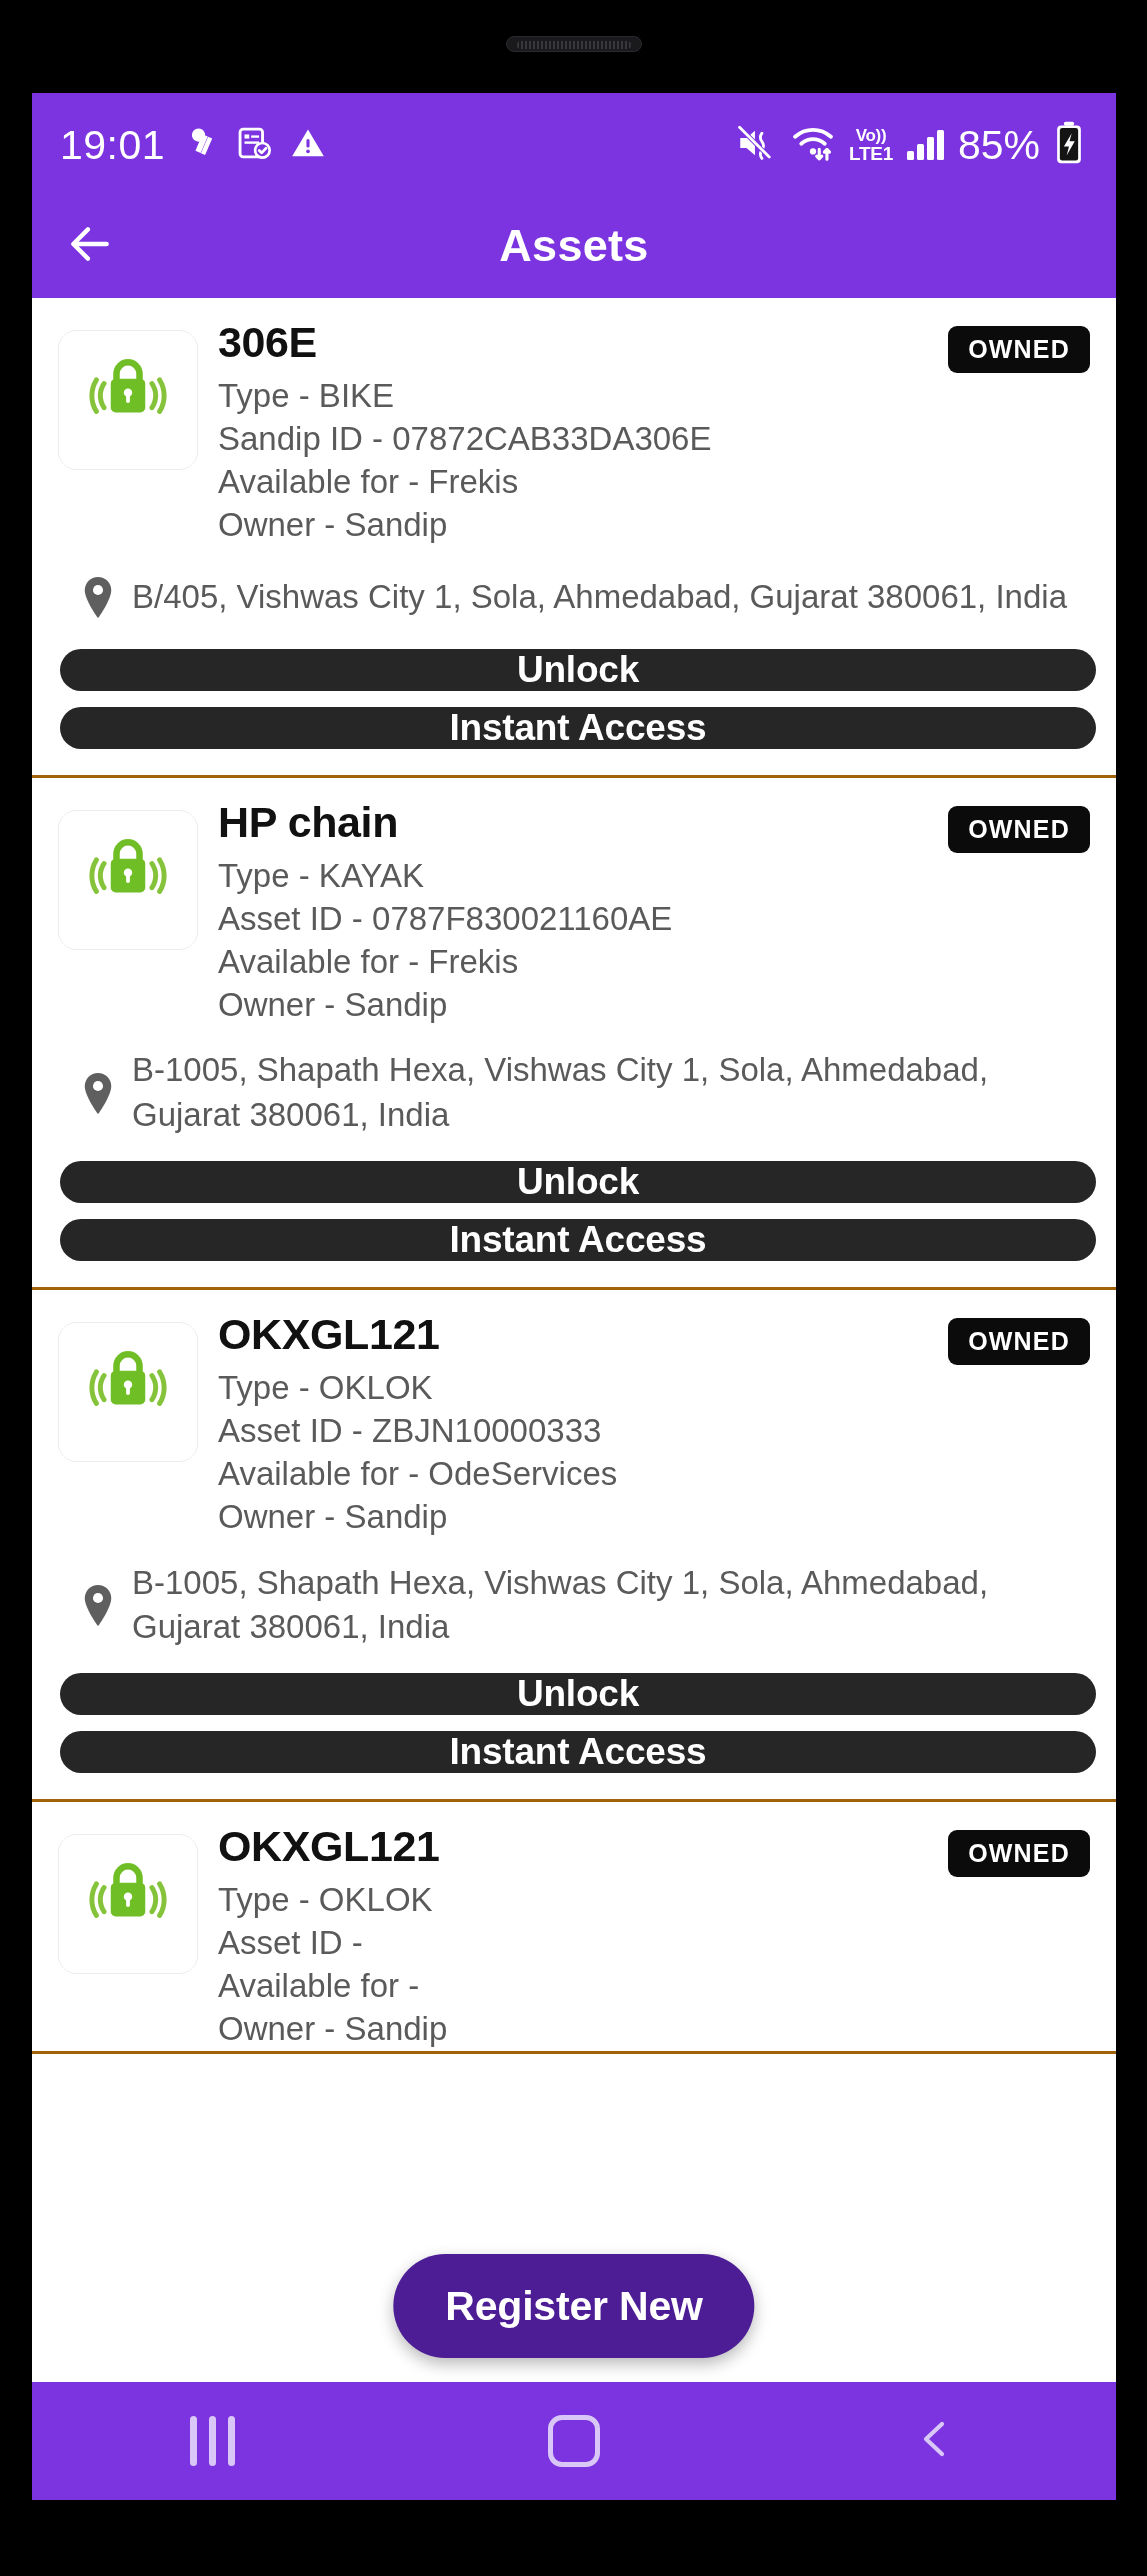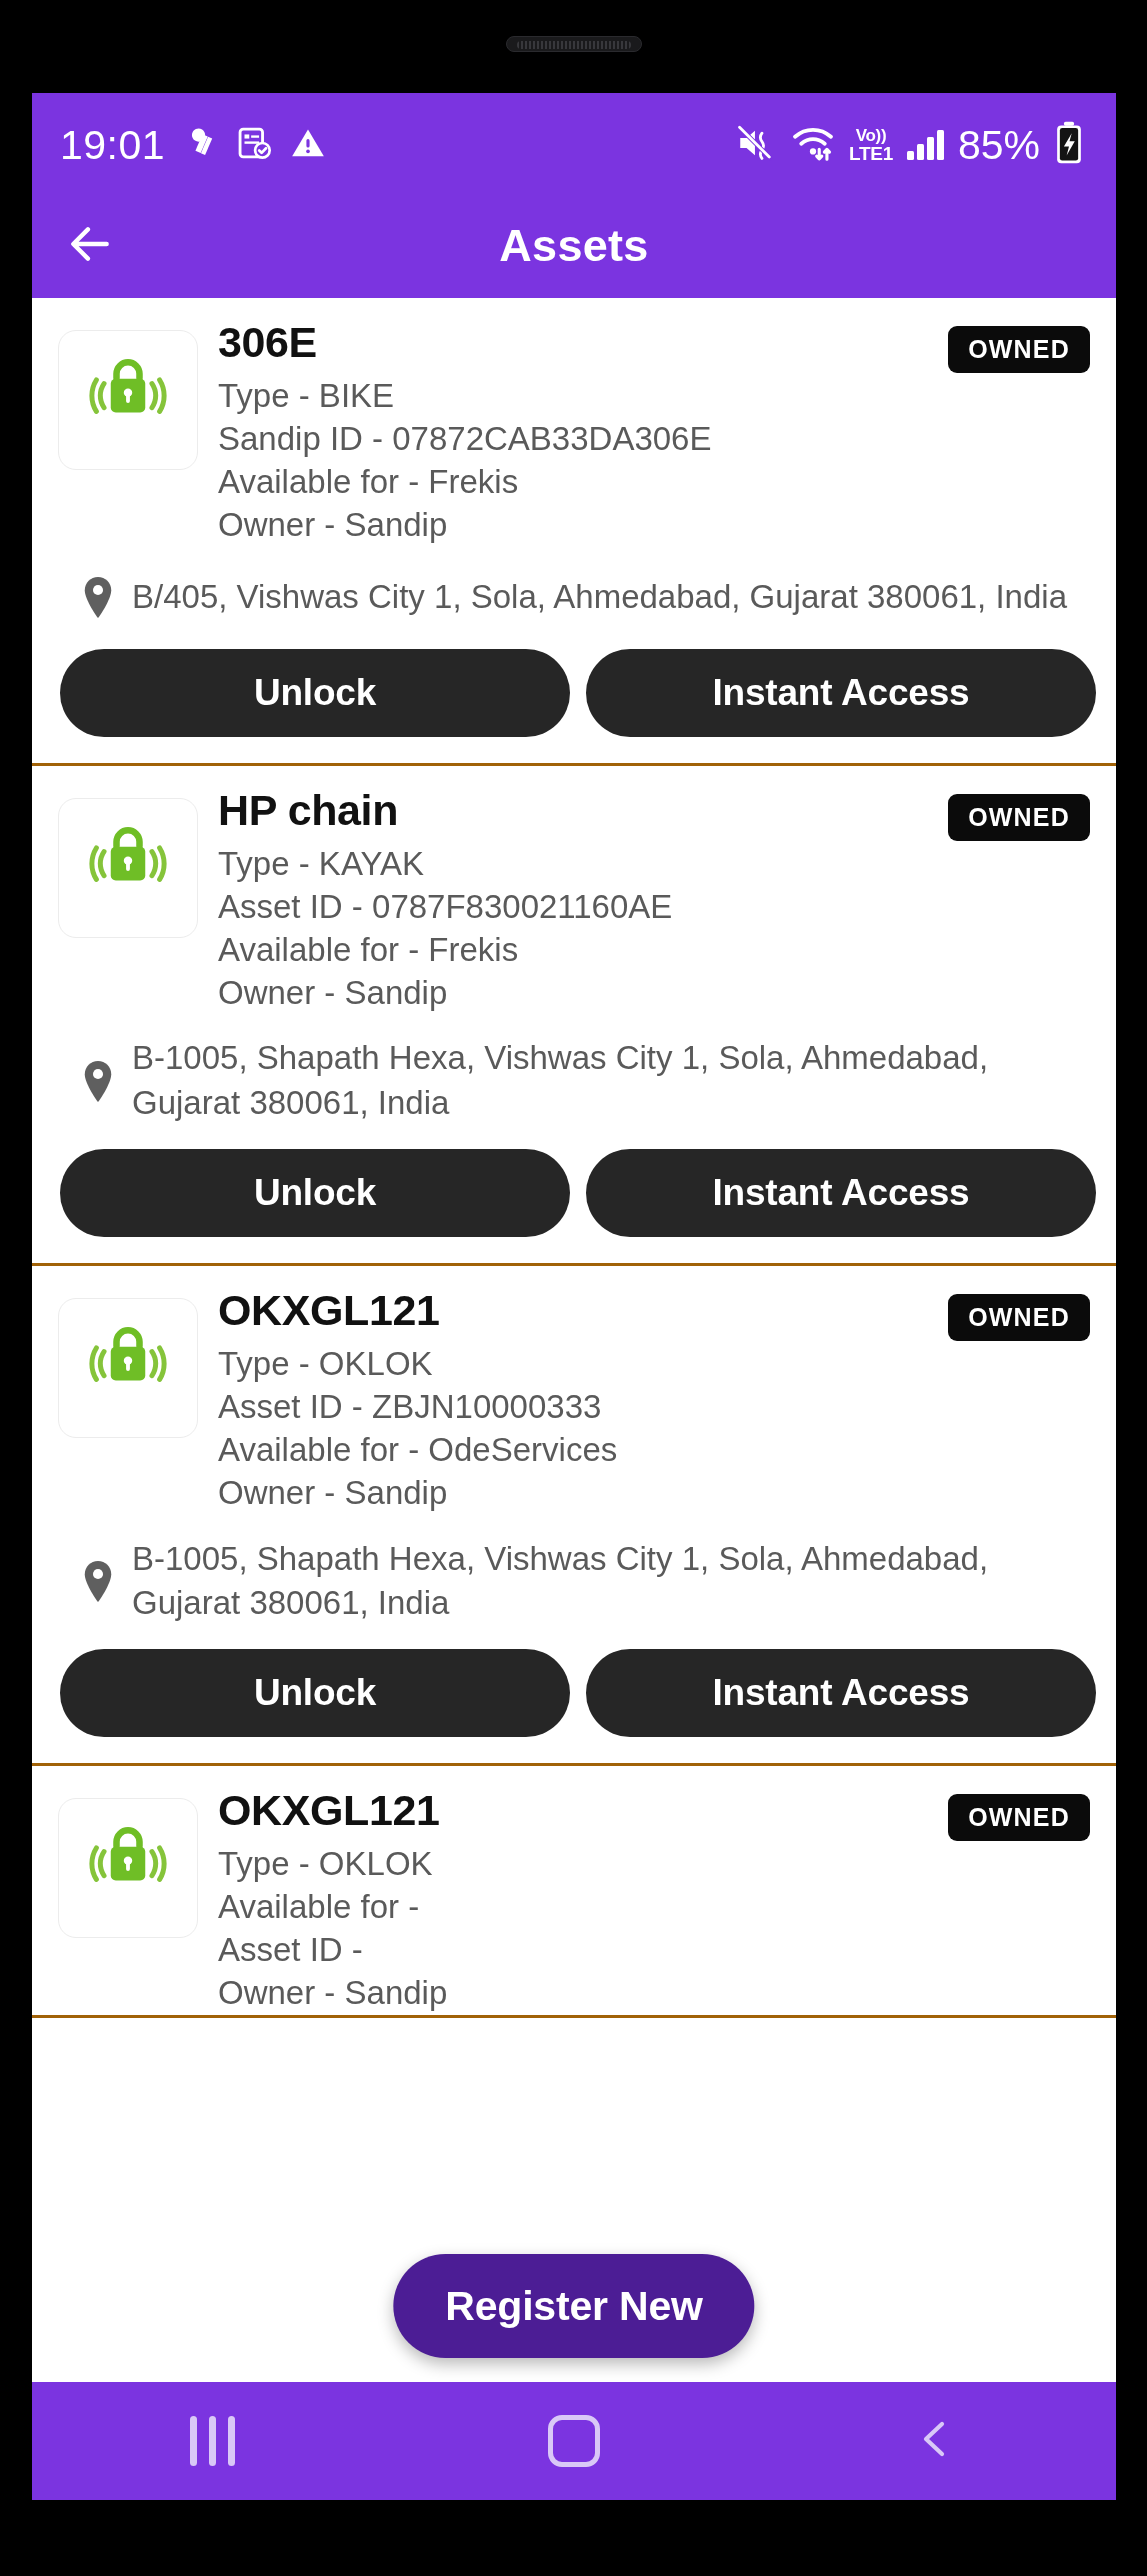--- a/index.html
+++ b/index.html
@@ -99,21 +99,21 @@
   }
   .addr-row {
     display:flex; align-items:center;
     padding: 22px 30px 0 48px;
   }
   .pin { flex:0 0 40px; margin-top:6px; }
   .addr-text {
     font-size:33px; color:#5a5a5a; line-height:1.34;
     padding-left:12px;
   }
-  .btn-row { display:flex; gap:16px; padding: 24px 20px 26px 28px; }
+  .btn-row { display:flex; gap:16px; padding: 24px 20px 26px 28px; flex-direction: column; }
   .pill-btn {
     flex:1; height:88px;
     background:#262626; color:#fff;
     border:none; border-radius:44px;
     font-family:"Liberation Sans", sans-serif;
     font-size:37px; font-weight:700; letter-spacing:-0.2px;
     display:flex; align-items:center; justify-content:center;
   }
   
   .fab {
@@ -379,22 +379,22 @@
                 <path d="M11.5 16.5a11 11 0 0 0 0 12.5" fill="none" stroke="#85C43A" stroke-width="2.6" stroke-linecap="round"></path>
                 <path d="M7.5 14.6a15.5 15.5 0 0 0 0 16.4" fill="none" stroke="#85C43A" stroke-width="2.6" stroke-linecap="round"></path>
                 <path d="M36.5 16.5a11 11 0 0 1 0 12.5" fill="none" stroke="#85C43A" stroke-width="2.6" stroke-linecap="round"></path>
                 <path d="M40.5 14.6a15.5 15.5 0 0 1 0 16.4" fill="none" stroke="#85C43A" stroke-width="2.6" stroke-linecap="round"></path>
               </svg>
             </span>
           </div>
           <div class="card-info">
             <div class="card-title">OKXGL121</div>
             <div class="card-line">Type - OKLOK</div>
+            <div class="card-line">Asset ID -</div>
             <div class="card-line">Available for -</div>
-            <div class="card-line">Asset ID -</div>
             <div class="card-line">Owner - Sandip</div>
           </div>
           <div class="owned-badge">OWNED</div>
         </div>
       </div>
 
     </div>
 
     <button class="fab">Register New</button>
 

